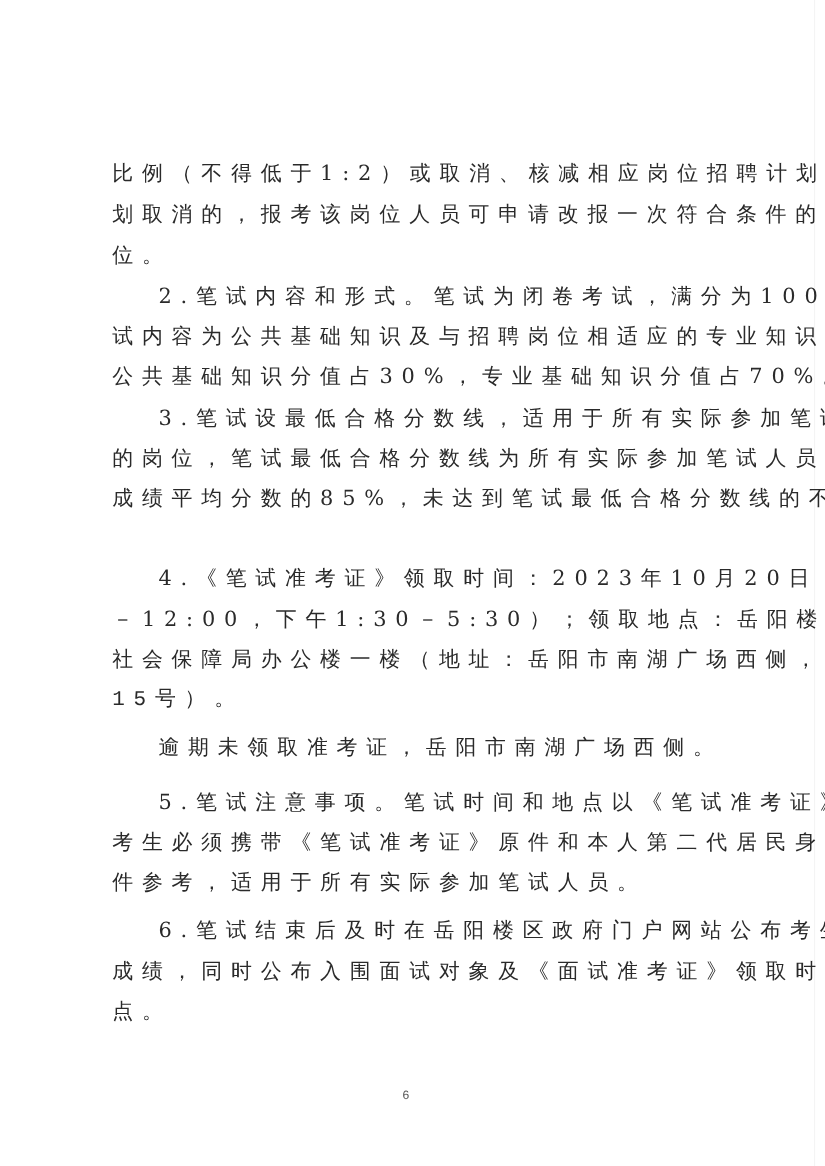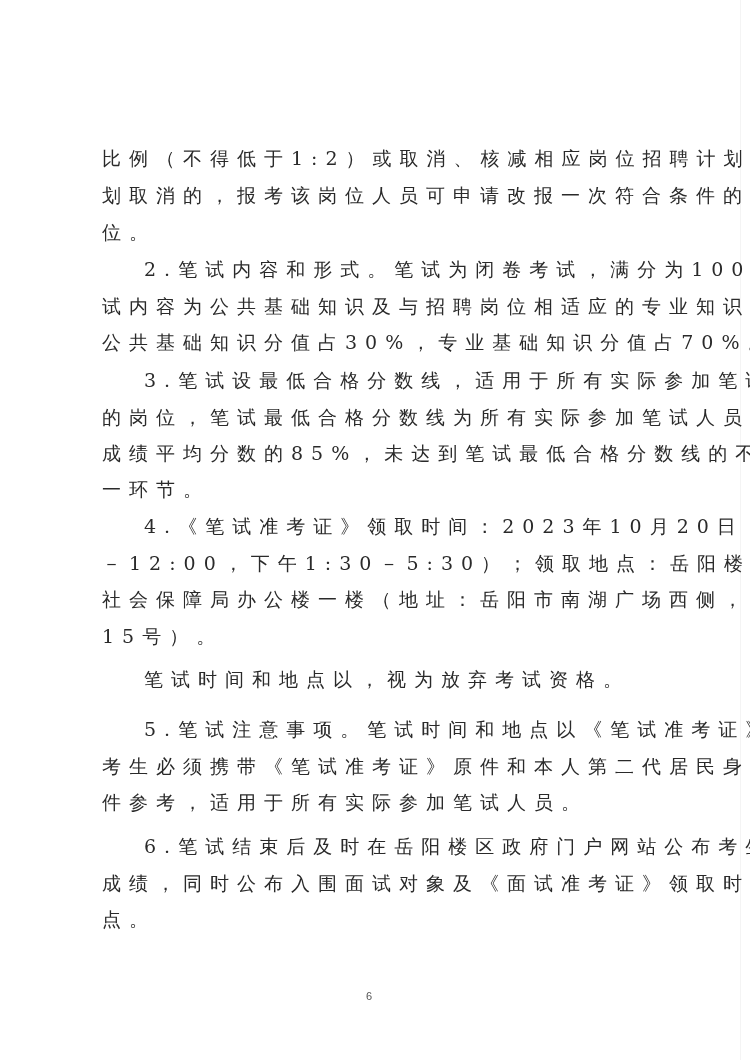--- a/index.html
+++ b/index.html
@@ -56,26 +56,25 @@
 
   <div class="line" style="top: 143px;">比例（不得低于1:2）或取消、核减相应岗位招聘计划。岗位计</div>
   <div class="line" style="top: 180px;">划取消的，报考该岗位人员可申请改报一次符合条件的其他岗</div>
   <div class="line" style="top: 217px;">位。</div>
   <div class="line indent" style="top: 254px;">2.笔试内容和形式。笔试为闭卷考试，满分为100分。笔</div>
   <div class="line" style="top: 291px;">试内容为公共基础知识及与招聘岗位相适应的专业知识，其中：</div>
   <div class="line" style="top: 327px;">公共基础知识分值占30%，专业基础知识分值占70%。</div>
   <div class="line indent" style="top: 365px;">3.笔试设最低合格分数线，适用于所有实际参加笔试人员</div>
   <div class="line" style="top: 402px;">的岗位，笔试最低合格分数线为所有实际参加笔试人员有效总</div>
   <div class="line" style="top: 438px;">成绩平均分数的85%，未达到笔试最低合格分数线的不得进入下</div>
-  <div class="line" style="top: 474px;">一环节。</div>
   <div class="line indent" style="top: 511px;">4.《笔试准考证》领取时间：2023年10月20日（上午9:00</div>
   <div class="line" style="top: 548px;">－12:00，下午1:30－5:30）；领取地点：岳阳楼区人力资源和</div>
   <div class="line" style="top: 584px;">社会保障局办公楼一楼（地址：岳阳市南湖广场西侧，邕园路</div>
-  <div class="line" style="top: 621px;">15号）。</div>
-  <div class="line indent" style="top: 664px;">笔试时间和地点以，视为放弃考试资格。</div>
+  <div class="line" style="top: 621px; font-family: Liberation Mono, monospace;">15号）。</div>
+  <div class="line indent" style="top: 664px;">逾期未领取准考证，岳阳市南湖广场西侧。</div>
   <div class="line indent" style="top: 714px;">5.笔试注意事项。笔试时间和地点以《笔试准考证》为准，</div>
   <div class="line" style="top: 751px;">考生必须携带《笔试准考证》原件和本人第二代居民身份证原</div>
   <div class="line" style="top: 787px;">件参考，适用于所有实际参加笔试人员。</div>
   <div class="line indent" style="top: 831px;">6.笔试结束后及时在岳阳楼区政府门户网站公布考生笔试</div>
   <div class="line" style="top: 868px;">成绩，同时公布入围面试对象及《面试准考证》领取时间、地</div>
   <div class="line" style="top: 904px;">点。</div>
 
   <div class="page-number">6</div>
 </div>
 

